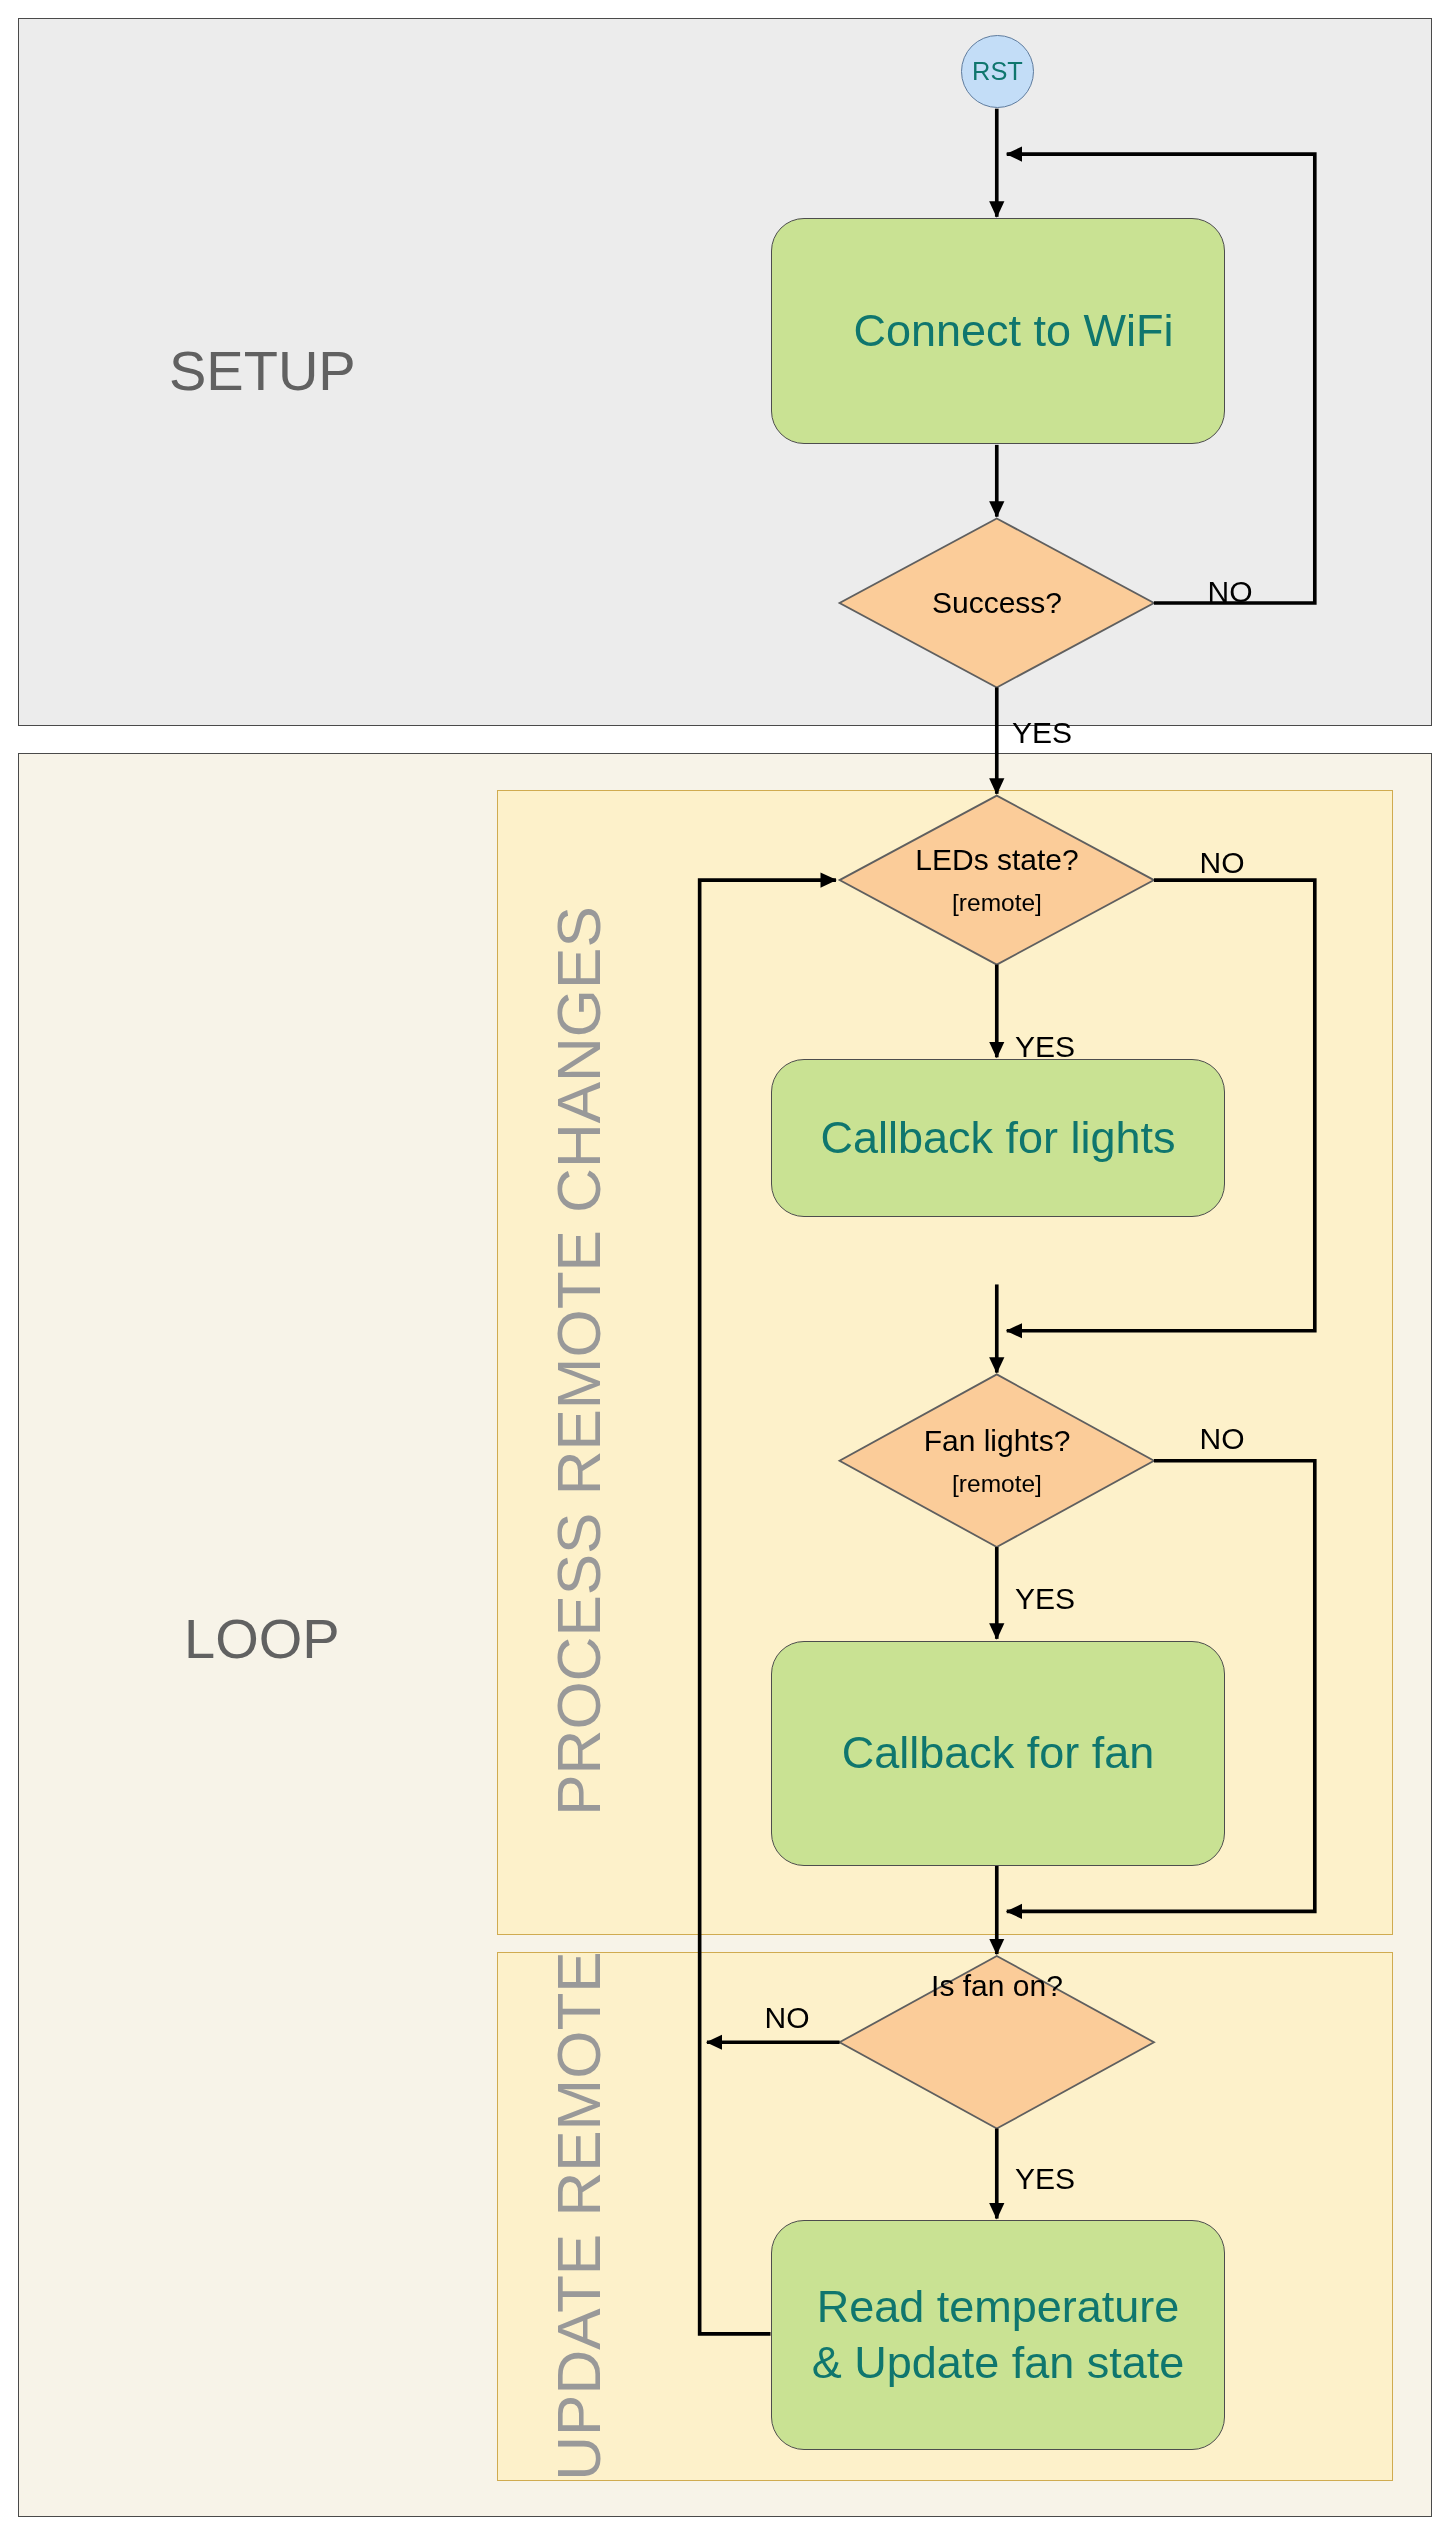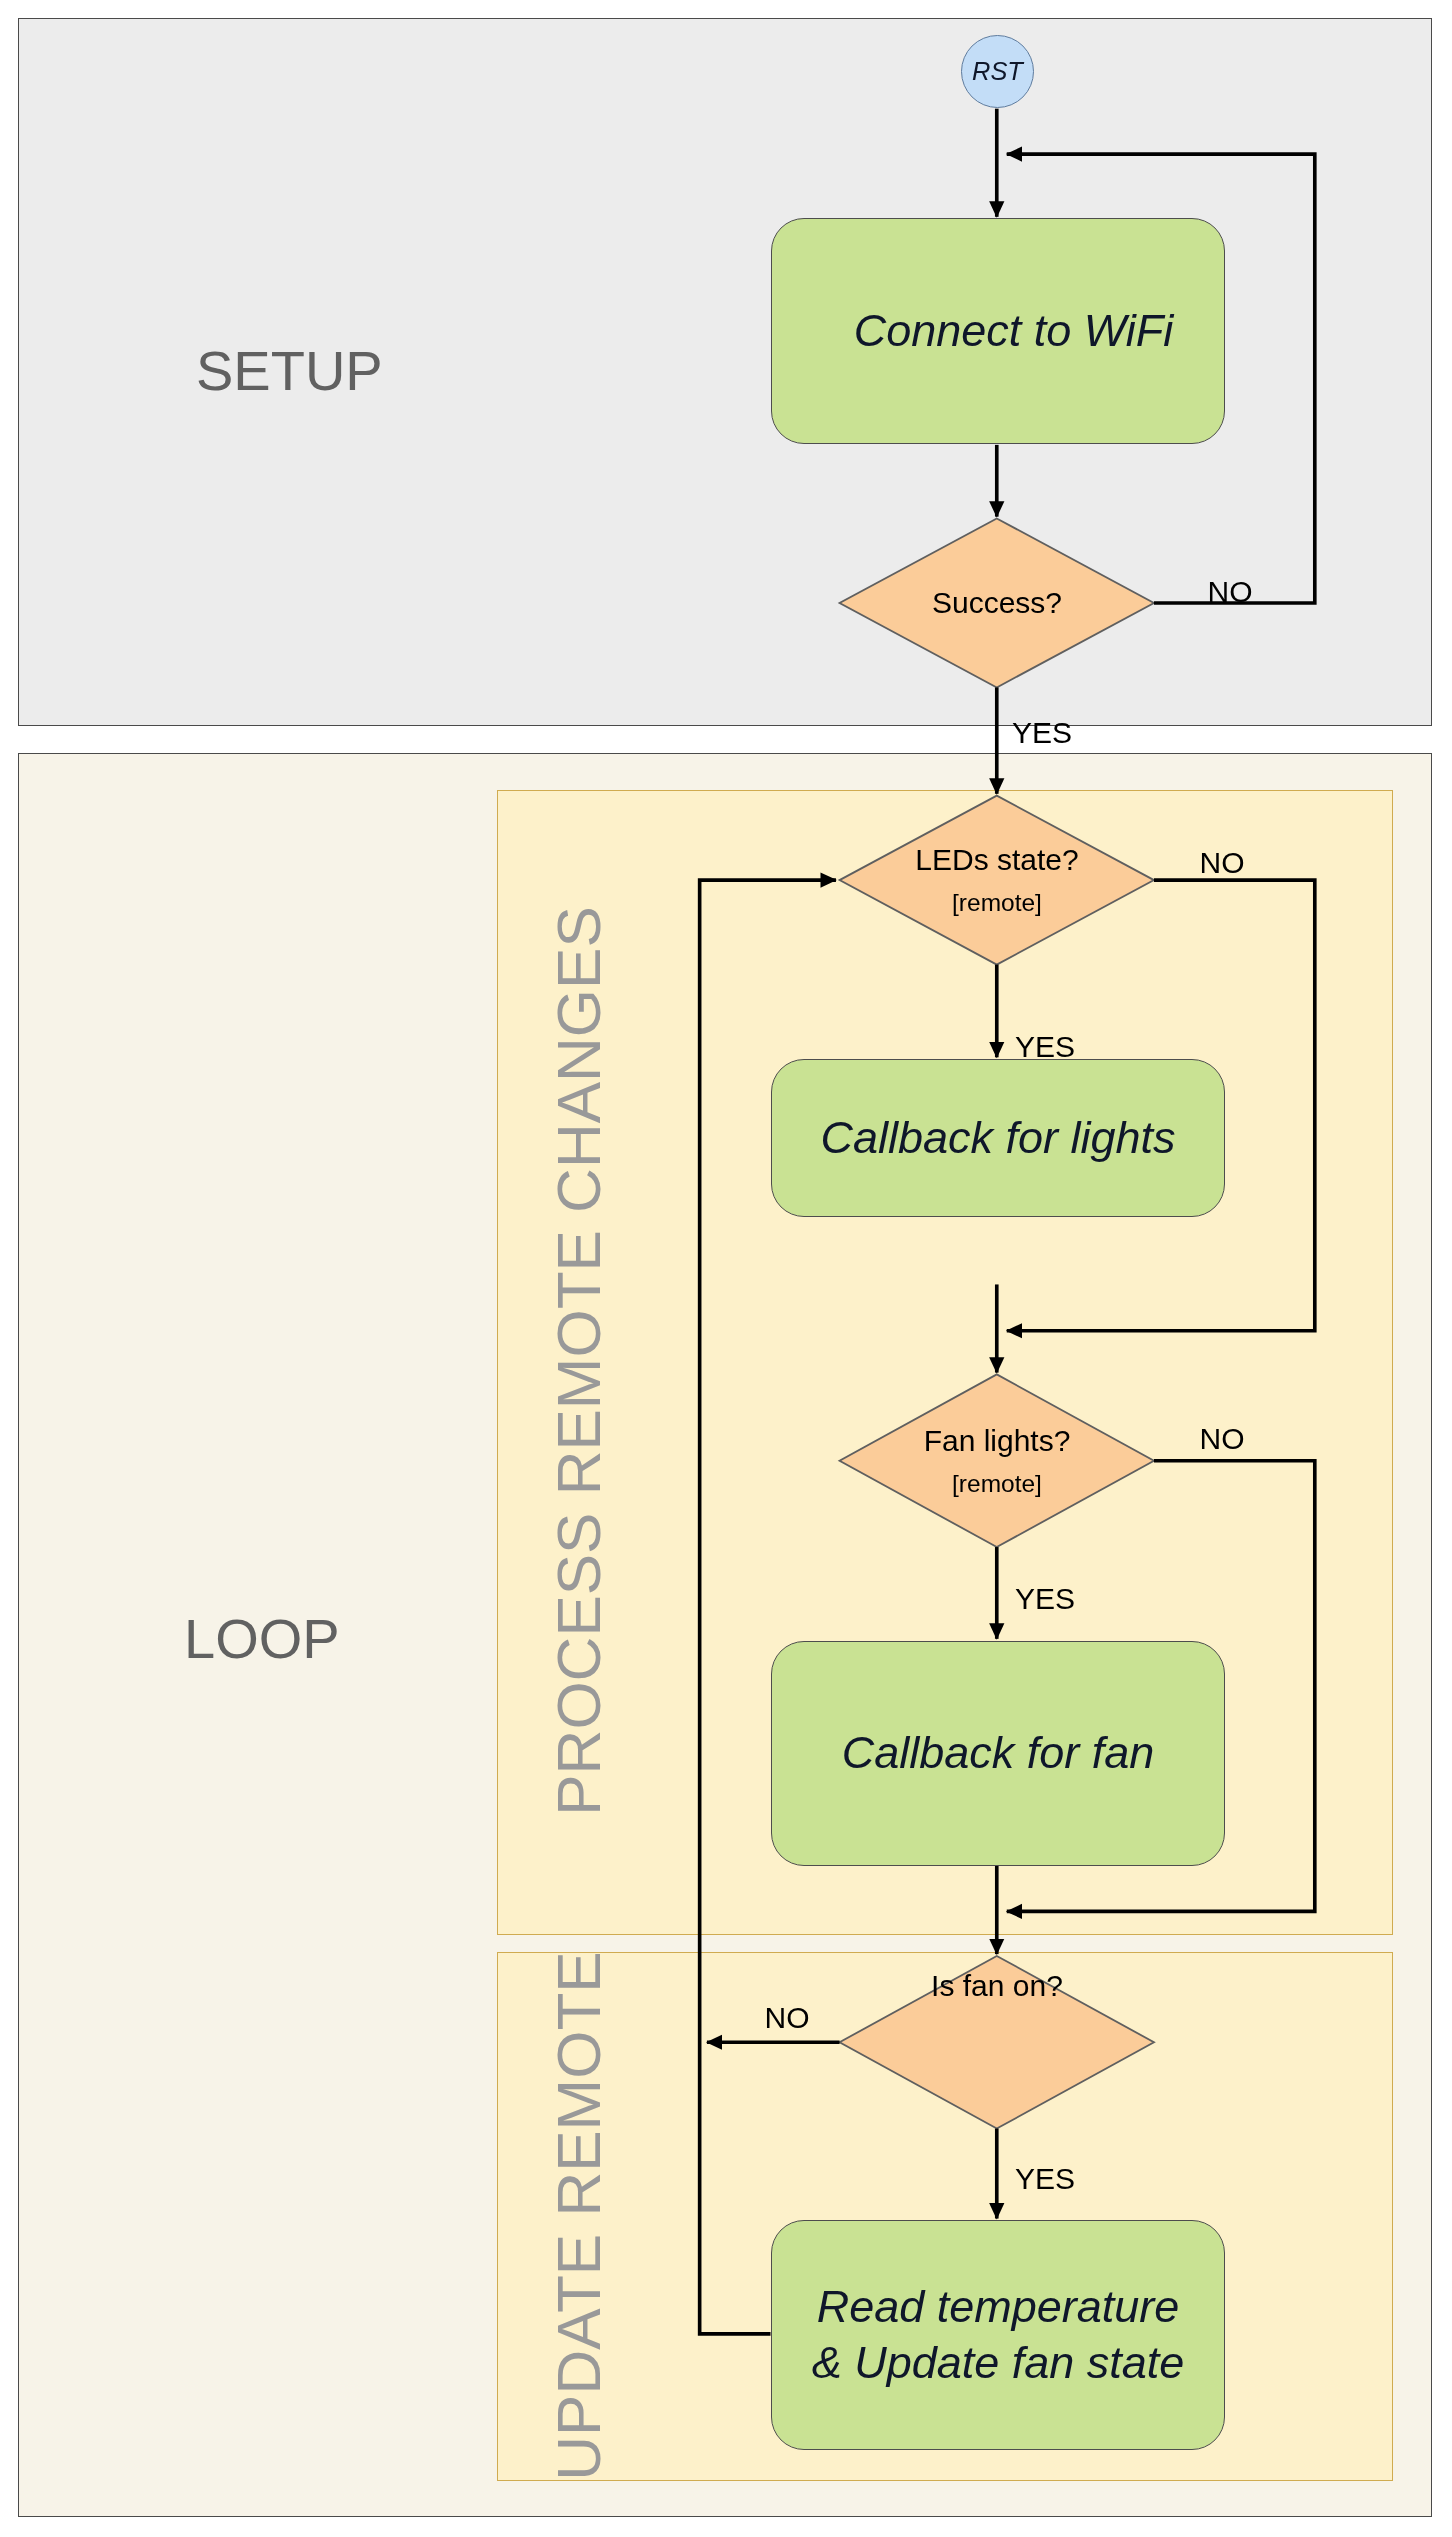--- a/index.html
+++ b/index.html
@@ -15,32 +15,32 @@
   #canvas{position:relative;width:1452px;height:2538px;background:#ffffff;outline:0.9px solid #b3b3b3;overflow:hidden;}
 
   .section{position:absolute;border:1.8px solid var(--outer-border);}
   .sec-setup{left:18px;top:18px;width:1414px;height:708px;background:var(--setup-fill);}
   .sec-loop{left:18px;top:753px;width:1414px;height:1764px;background:var(--loop-fill);}
   .subsection{position:absolute;border:1.8px solid var(--subsection-border);background:var(--subsection-fill);}
   .sec-prc{left:497px;top:790px;width:896px;height:1145px;}
   .sec-ur{left:497px;top:1952px;width:896px;height:529px;}
 
   .section-label{position:absolute;font-size:56px;color:var(--section-label);line-height:1;z-index:2;}
-  .lbl-setup{left:169px;top:343px;margin-left:27px;}
+  .lbl-setup{left:169px;top:343px;}
   .lbl-loop{left:184px;top:1611px;}
   .vlabel{position:absolute;font-size:62px;color:var(--vertical-label);white-space:nowrap;line-height:1;
           transform:translate(-50%,-50%) rotate(-90deg);z-index:2;}
   .vlbl-prc{left:579px;top:1361px;}
   .vlbl-ur{left:579px;top:2216px;}
 
   svg.wires{position:absolute;left:0;top:0;z-index:1;}
   svg.wires polyline{fill:none;stroke:var(--edge);stroke-width:4;}
   svg.wires polygon.diamond{fill:var(--decision-fill);stroke:var(--decision-border);stroke-width:2;}
 
-  .node{position:absolute;display:flex;align-items:center;justify-content:center;text-align:center;color:#0f172a;z-index:2;font-style:italic;}
+  .node{position:absolute;display:flex;align-items:center;justify-content:center;text-align:center;color:#0f766e;z-index:2;}
   .pbox{background:var(--process-fill);border:1.8px solid var(--process-border);border-radius:33px;font-size:45px;line-height:1.25;}
   .box-connect{left:771px;top:218px;width:454px;height:226px;padding-left:31px;}
   .box-lights{left:771px;top:1059px;width:454px;height:158px;}
   .box-fan{left:771px;top:1641px;width:454px;height:225px;}
   .box-read{left:771px;top:2220px;width:454px;height:230px;}
   .rst{left:961px;top:35px;width:73px;height:73px;border-radius:50%;background:var(--start-fill);
        border:1.8px solid var(--start-border);font-size:25.4px;}
 
   .dtext{position:absolute;transform:translate(-50%,-50%);display:flex;flex-direction:column;align-items:center;
          text-align:center;font-size:30px;color:#000;z-index:2;white-space:nowrap;}

